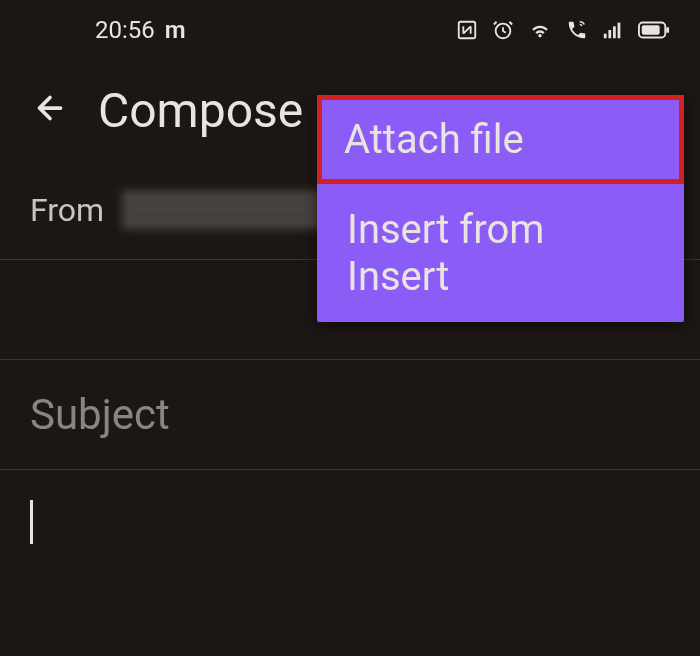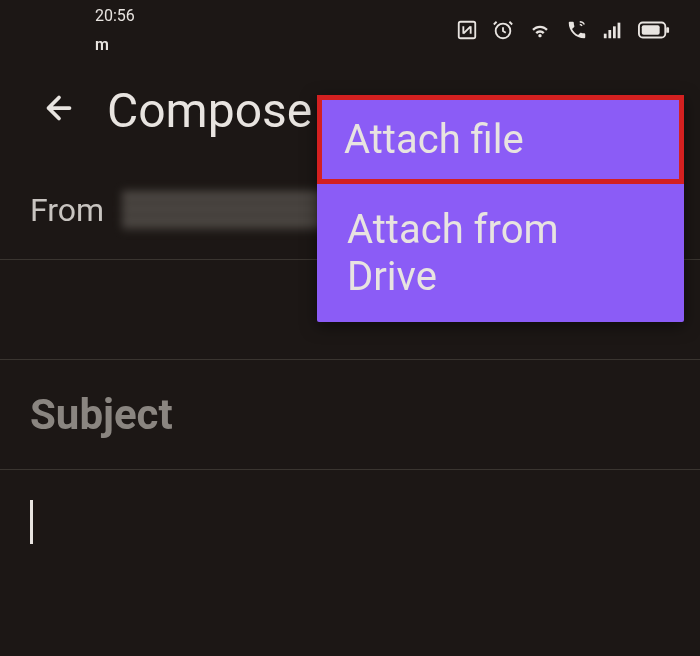--- a/index.html
+++ b/index.html
@@ -18,45 +18,44 @@
     }
     .status-bar {
       display: flex;
       justify-content: space-between;
       align-items: center;
       padding: 14px 30px;
       height: 60px;
     }
     .status-left {
       display: flex;
-      align-items: flex-start;
+      align-items: flex-end;
       gap: 10px;
-      font-size: 16px;
+      font-size: 24px;
       font-weight: 400;
       color: #e8e4e0;
       margin-left: 65px;
-      flex-direction: column;
     }
     .status-m {
       font-weight: 600;
     }
     .status-right {
       display: flex;
       align-items: center;
       gap: 14px;
     }
     .status-icon {
       display: inline-flex;
       align-items: center;
       color: #e8e4e0;
     }
     .header {
       display: flex;
       align-items: center;
-      padding: 20px 41px;
+      padding: 20px 32px;
       gap: 30px;
       height: 100px;
     }
     .back-btn {
       cursor: pointer;
     }
     .header-title {
       font-size: 48px;
       font-weight: 400;
       color: #e8e4e0;
@@ -108,21 +107,20 @@
       opacity: 0.7;
     }
     .to-row {
       justify-content: center;
     }
     .expand-btn {
       cursor: pointer;
     }
     .subject-row {
       padding: 30px 30px;
-      font-weight: bold;
     }
     .subject-label {
       font-size: 42px;
       color: #8a8580;
     }
     .body-row {
       padding: 30px 30px;
     }
     .cursor {
       width: 3px;
@@ -185,21 +183,21 @@
   <span class="back-btn">
     <svg width="36" height="36" viewBox="0 0 24 24" fill="none" stroke="#e8e4e0" stroke-width="2.5" stroke-linecap="round" stroke-linejoin="round">
       <path d="M19 12H5 M12 19l-7-7 7-7"></path>
     </svg>
   </span>
   <span class="header-title">Compose</span>
 </div>
 
 <div class="dropdown-menu">
   <div class="menu-item highlighted">Attach file</div>
-  <div class="menu-item">Attach from Drive</div>
+  <div class="menu-item">Insert from Insert</div>
 </div>
 
 <div class="form-row">
   <span class="form-label">From</span>
   <div class="from-email"></div>
 </div>
 
 <div class="form-row to-row">
   <span class="form-label">To</span>
   <span class="expand-btn">

